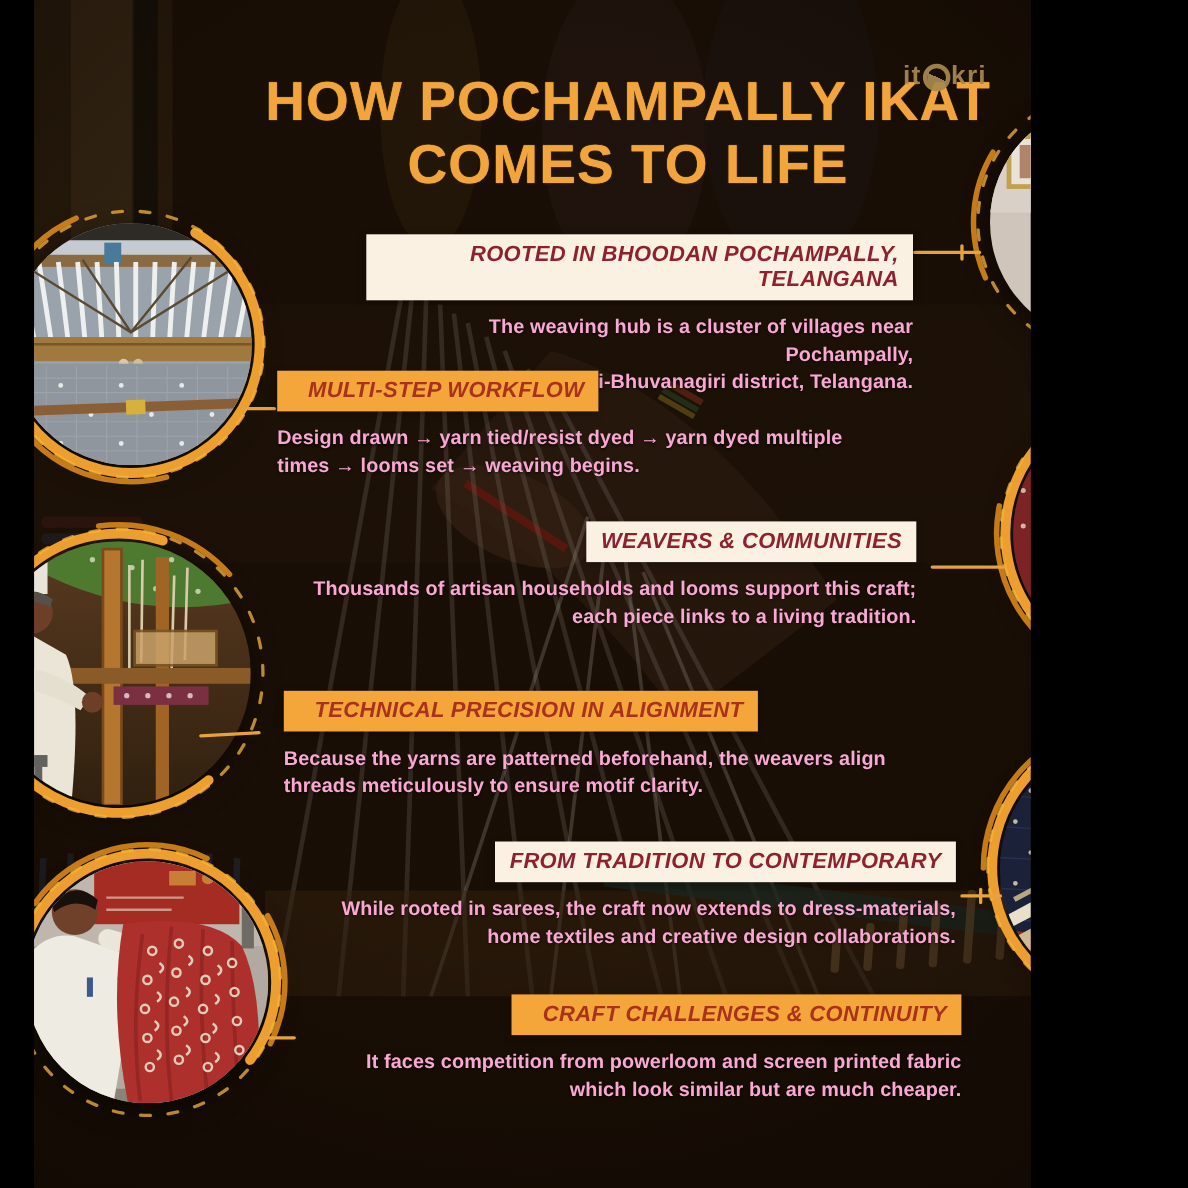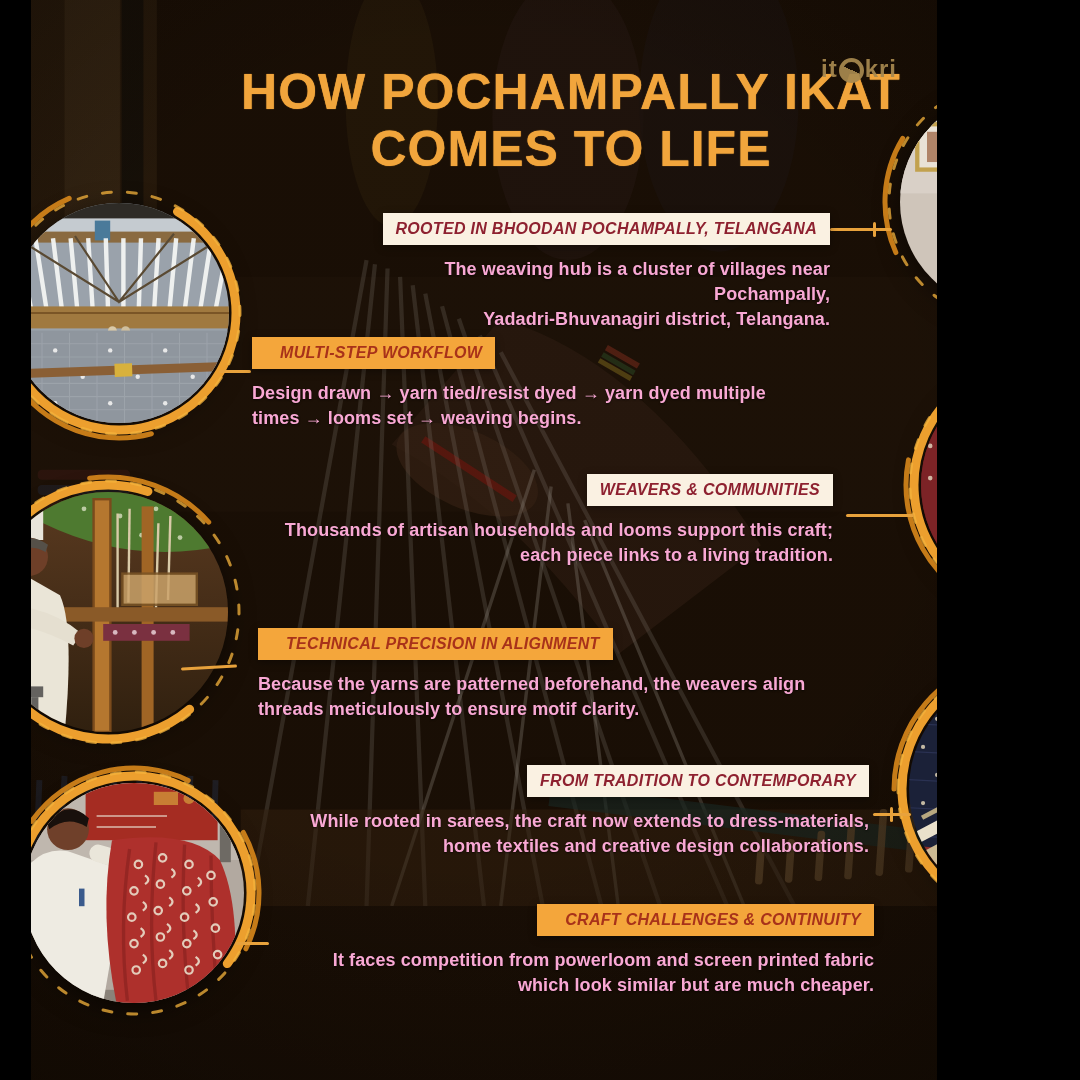--- a/index.html
+++ b/index.html
@@ -16,21 +16,21 @@
   .logo{position:absolute;right:40px;top:52px;z-index:6;color:#A8894F;
     font-weight:bold;font-size:24px;letter-spacing:1px;display:flex;align-items:flex-end;opacity:.92;}
   .logo .o{display:inline-block;width:17px;height:17px;border:4px solid #A8894F;border-radius:50%;
     margin:6px 1px 0 1px;background:linear-gradient(205deg, rgba(0,0,0,0) 48%, #A8894F 48%);}
   .photo-wrap{position:absolute;z-index:4;}
   .photo{position:absolute;left:26px;top:26px;border-radius:50%;overflow:hidden;
     box-shadow:0 6px 24px rgba(0,0,0,.5);}
   .photo svg{display:block;width:100%;height:100%;}
   .ring{position:absolute;inset:0;pointer-events:none;}
   .section{position:absolute;z-index:6;}
-  .tag{display:inline-block;font-style:italic;font-weight:bold;font-size:16px;
+  .tag{display:inline-block;font-style:italic;font-weight:bold;font-size:20px;
     letter-spacing:.3px;padding:7px 13px;box-shadow:0 2px 8px rgba(0,0,0,.35);}
   .tag.cream{background:#FAF1E2;color:#8E2130;}
   .tag.orange{background:#F4A63B;color:#A8321A;padding-left:28px;}
   .body{margin:12px 0 0 0;font-weight:bold;font-size:18px;line-height:25px;
     color:#f9a8d4;white-space:pre-line;letter-spacing:.1px;text-shadow:0 1px 2px rgba(0,0,0,.6);}
   #sec-rooted{left:302px;top:213px;width:497px;text-align:right;}
   #sec-workflow{left:221px;top:337px;width:620px;text-align:left;}
   #sec-weavers{left:222px;top:474px;width:580px;text-align:right;}
   #sec-precision{left:227px;top:628px;width:620px;text-align:left;}
   #sec-contemporary{left:238px;top:765px;width:600px;text-align:right;}

